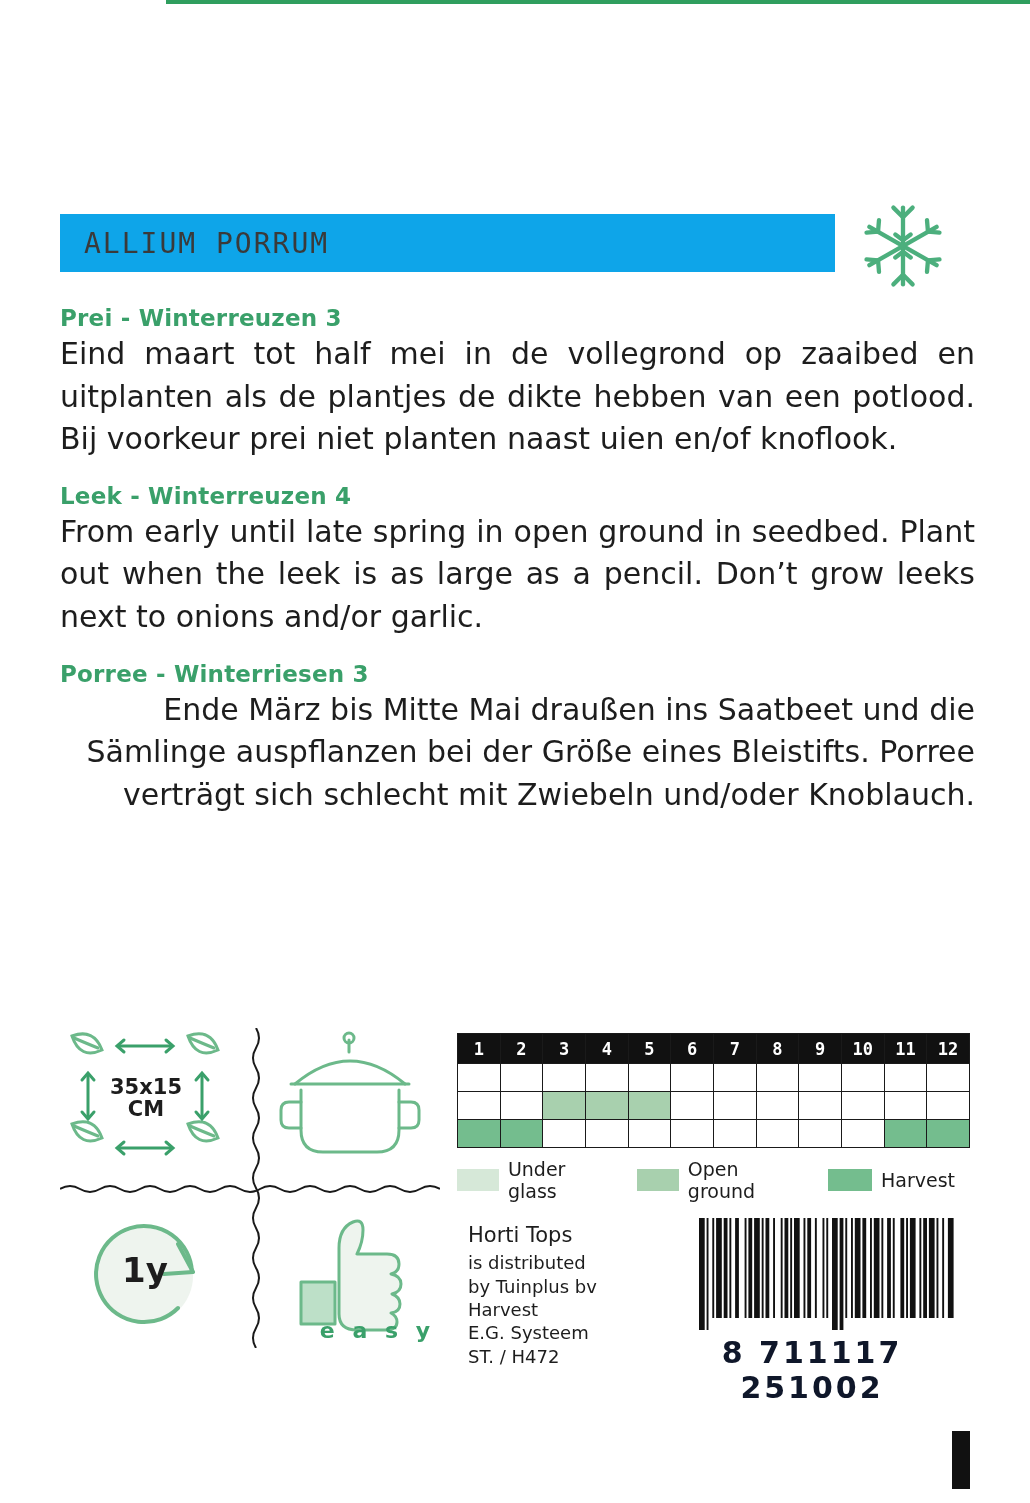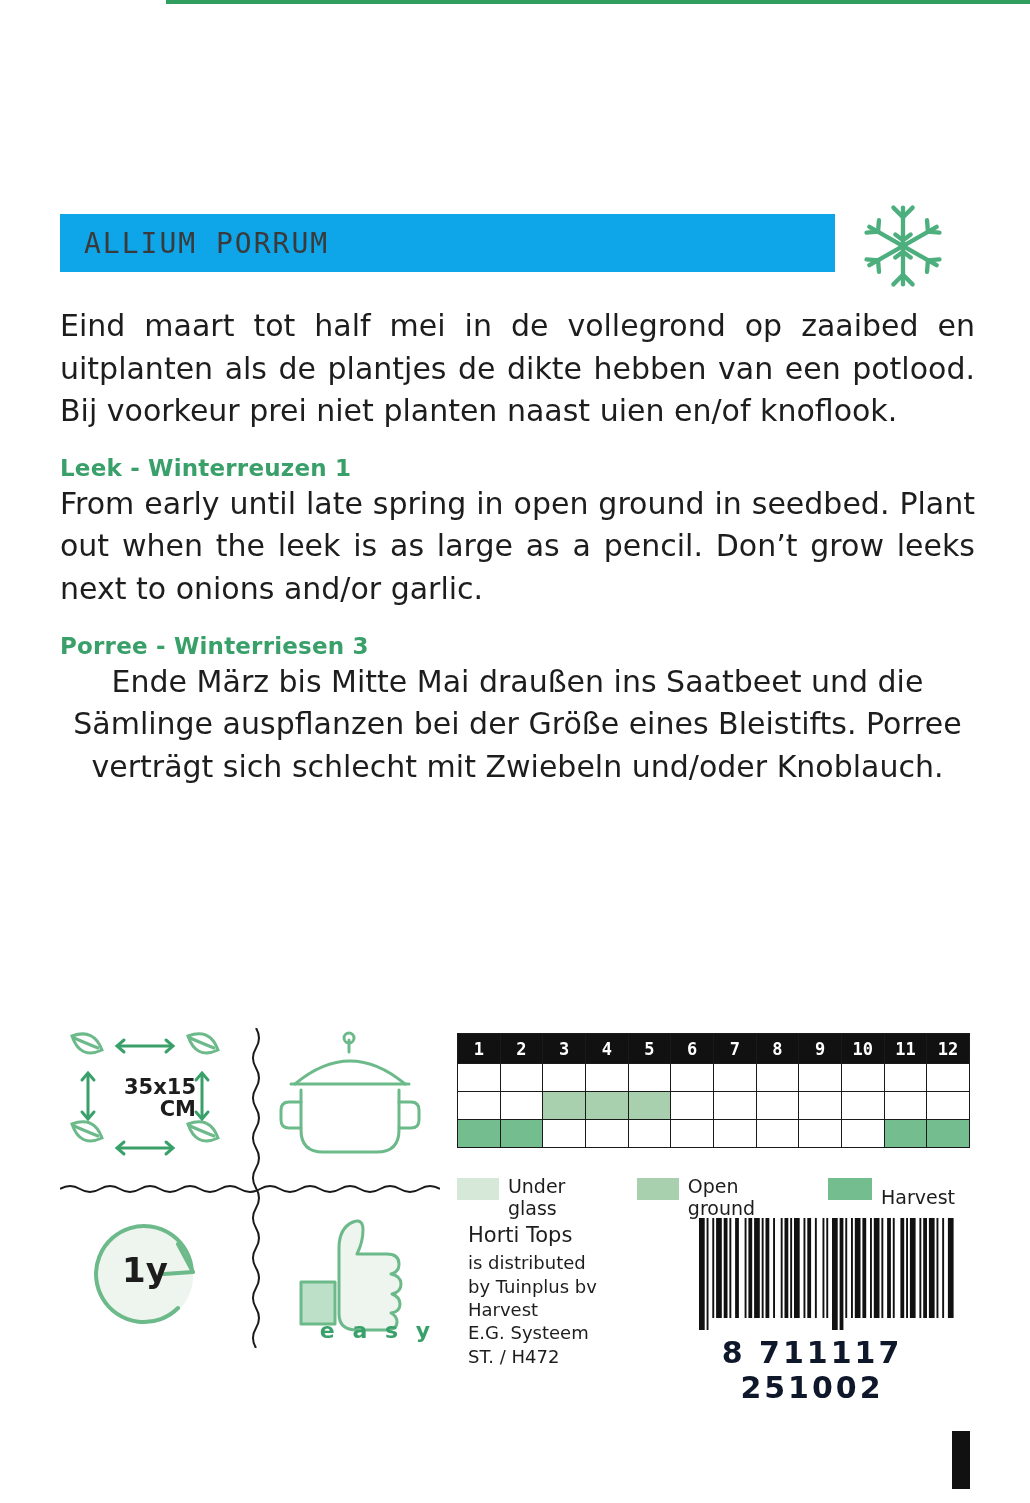--- a/index.html
+++ b/index.html
@@ -63,21 +63,21 @@
     letter-spacing: .2px;
   }
   .block p {
     margin: 0;
     font-size: 30px;
     line-height: 1.42;
     color: #1d1d1d;
     text-align: justify;
     text-justify: inter-word;
   }
-  .block.nojustify p { text-align: center; }
+  .block.nojustify p { text-align: right; }
 
   
   .icon-grid {
     position: absolute;
     left: 60px; top: 1018px;
     width: 380px; height: 340px;
   }
   .icon-cell {
     position: absolute;
     width: 170px; height: 160px;
@@ -97,21 +97,21 @@
     position: absolute;
     left: 0px; top: 162px;
     width: 380px; height: 12px;
     color: #1a1a1a;
   }
 
   .spacing-label {
     position: absolute;
     left: 36px; top: 58px;
     width: 100px;
-    text-align: right;
+    text-align: center;
     font-size: 21px;
     font-weight: bold;
     color: #1d1d1d;
     line-height: 1.05;
   }
   .year-label {
     position: absolute;
     left: 0; top: 52px;
     width: 170px; text-align: center;
     font-size: 34px; font-weight: bold;
@@ -168,21 +168,20 @@
     margin-right: 22px;
   }
   .legend .sw {
     width: 44px; height: 22px;
     margin-right: 9px;
     display: inline-block;
   }
   .legend .lb {
     font-size: 19px;
     color: #1d1d1d;
-    margin-top: 17px;
   }
 
   
   .brand {
     position: absolute;
     left: 468px; top: 1222px;
     width: 200px;
     font-size: 18px;
     line-height: 1.3;
     color: #1d1d1d;
@@ -241,24 +240,25 @@
       <line x1="50" y1="44" x2="42" y2="38"></line>
         <line x1="50" y1="44" x2="58" y2="38"></line>
       <line x1="50" y1="56" x2="42" y2="62"></line>
         <line x1="50" y1="56" x2="58" y2="62"></line>
     </g>
   </svg>
 </div>
 
 <div class="blocks">
   <div class="block">
+    <h2>Prei - Winterreuzen 3</h2>
     <p>Eind maart tot half mei in de vollegrond op zaaibed en uitplanten als de plantjes de dikte hebben van een potlood. Bij voorkeur prei niet planten naast uien en/of knoflook.</p>
   </div>
   <div class="block">
-    <h2>Leek - Winterreuzen 1</h2>
+    <h2>Leek - Winterreuzen 4</h2>
     <p>From early until late spring in open ground in seedbed. Plant out when the leek is as large as a pencil. Don’t grow leeks next to onions and/or garlic.</p>
   </div>
   <div class="block nojustify">
     <h2>Porree - Winterriesen 3</h2>
     <p>Ende März bis Mitte Mai draußen ins Saatbeet und die Sämlinge auspflanzen bei der Größe eines Bleistifts. Porree verträgt sich schlecht mit Zwiebeln und/oder Knoblauch.</p>
   </div>
 </div>
 
 <div class="icon-grid">
 

